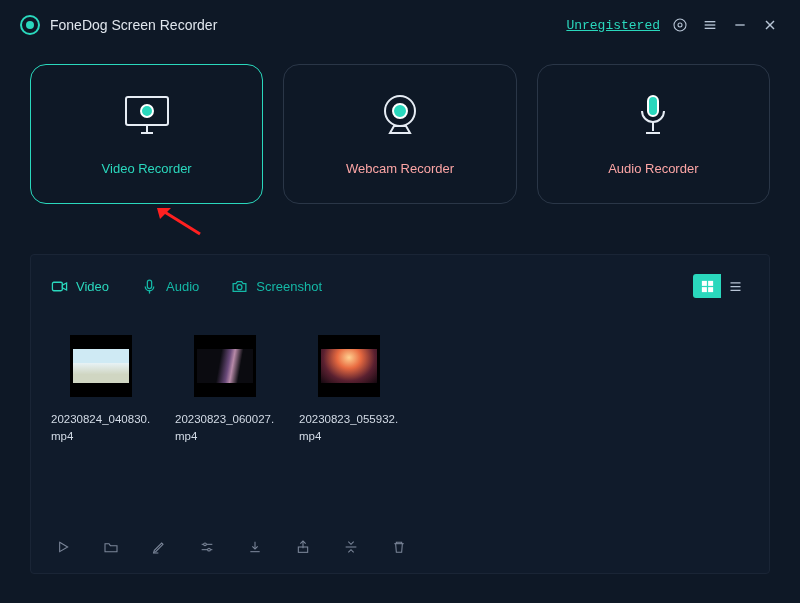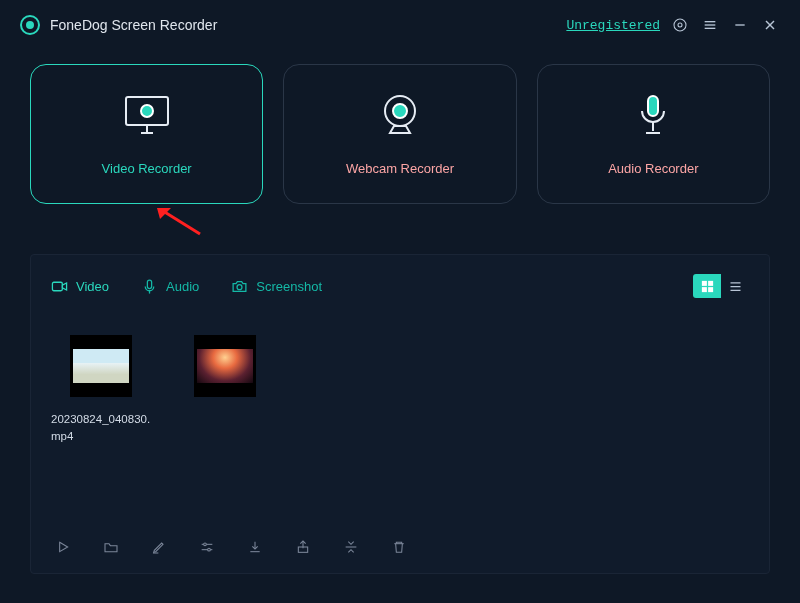--- a/index.html
+++ b/index.html
@@ -300,22 +300,29 @@
 
   <div class="file-grid">
     <div class="file-item">
       <div class="thumb">
           <div class="thumb-inner" style="background:linear-gradient(180deg,#cfeaf4 40%,#e8f3f7 40%,#d0d6c2 75%);"></div>
         </div>
       <div class="file-name">20230824_040830.mp4</div>
     </div>
     <div class="file-item">
       <div class="thumb">
+          <div class="thumb-inner" style="background:linear-gradient(100deg,#0b0b10 40%,#6a4a7a 55%,#b78aa8 62%,#0b0b10 75%);"></div>
+        </div>
+      <div class="file-name">20230823_060027.mp4</div>
+    </div>
+    <div class="file-item">
+      <div class="thumb">
           <div class="thumb-inner" style="background:radial-gradient(ellipse at 50% 25%,#ffd090 0%,#e86a40 30%,#5a2030 65%,#140810 100%);"></div>
         </div>
+      <div class="file-name">20230823_055932.mp4</div>
     </div>
   </div>
 
   <div class="toolbar">
     <div class="tool-btn">
       <svg viewBox="0 0 24 24" fill="none" stroke="currentColor" stroke-width="1.6">
           <path d="M7 5 l12 7 -12 7 z"></path>
         </svg>
     </div>
     <div class="tool-btn">

